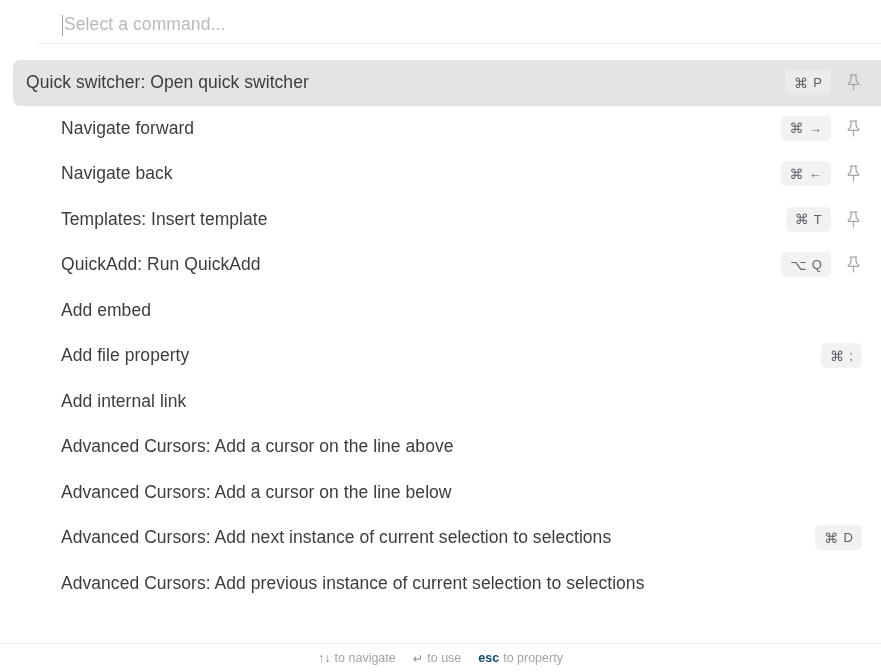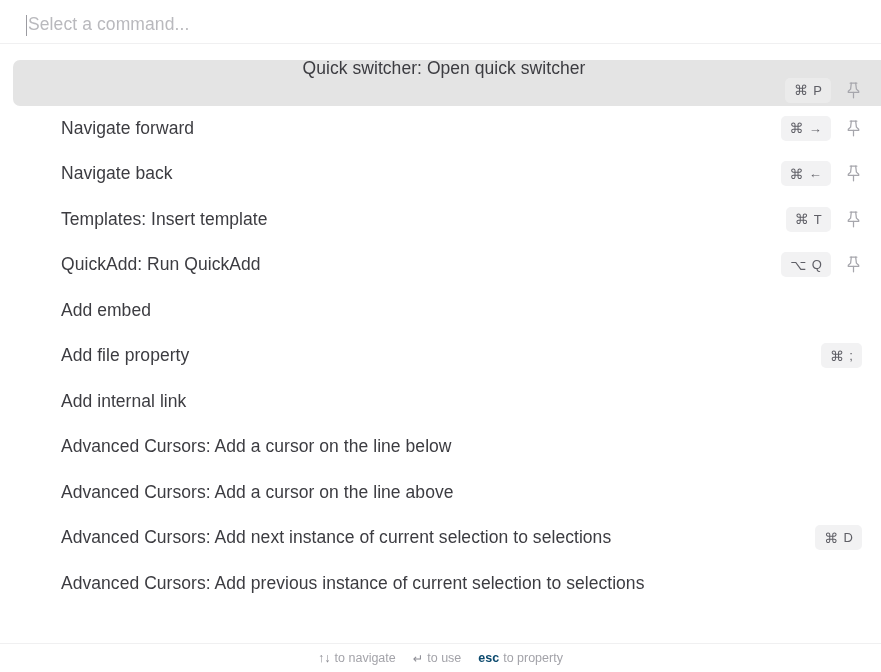--- a/index.html
+++ b/index.html
@@ -23,20 +23,21 @@
 
   
   #search-row {
     height: 44px;
     flex: 0 0 44px;
     display: flex;
     align-items: center;
     padding: 7px 0 0 26px;
     border-bottom: 1px solid #f0f0f1;
     position: relative;
+    margin-left: 36px;
   }
 
   #caret {
     width: 1px;
     height: 21px;
     background: #9b9ba1;
     margin-right: 1px;
     flex: 0 0 1px;
   }
 
@@ -65,21 +66,20 @@
     position: relative;
     margin-left: 35px;
   }
 
   .result-row.selected {
     background: #e4e4e4;
     border-top-left-radius: 7px;
     border-bottom-left-radius: 7px;
     margin-left: 13px;
     padding-left: 13px;
-    flex-direction: column;
   }
 
   .result-label {
     font-size: 17.5px;
     color: #3c3c41;
     letter-spacing: 0.05px;
     white-space: nowrap;
     -webkit-font-smoothing: antialiased;
     line-height: 1;
   }
@@ -271,24 +271,24 @@
               <span class="mod">⌘</span>
               <span class="key">;</span>
             </span>
           </span>
         </div>
       </div>
       <div class="result-row">
         <span class="result-label">Add internal link</span>
       </div>
       <div class="result-row">
+        <span class="result-label">Advanced Cursors: Add a cursor on the line above</span>
+      </div>
+      <div class="result-row">
         <span class="result-label">Advanced Cursors: Add a cursor on the line below</span>
-      </div>
-      <div class="result-row">
-        <span class="result-label">Advanced Cursors: Add a cursor on the line above</span>
       </div>
       <div class="result-row">
         <span class="result-label">Advanced Cursors: Add next instance of current selection to selections</span>
         <div class="row-right">
           <span class="kbd-slot">
             <span class="kbd">
               <span class="mod">⌘</span>
               <span class="key">D</span>
             </span>
           </span>

